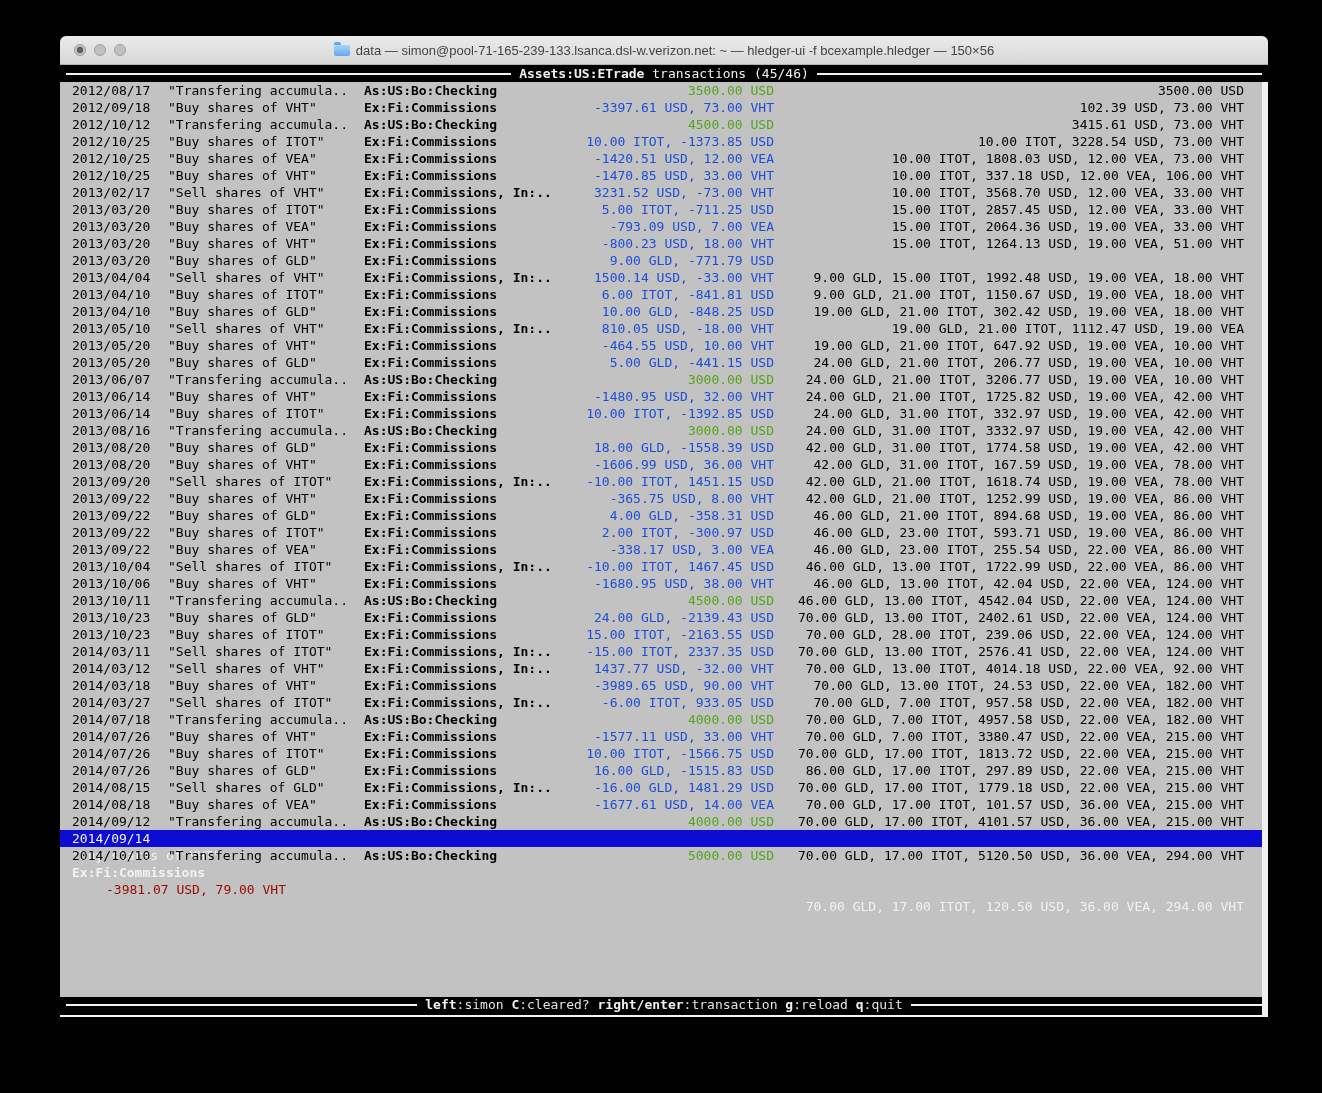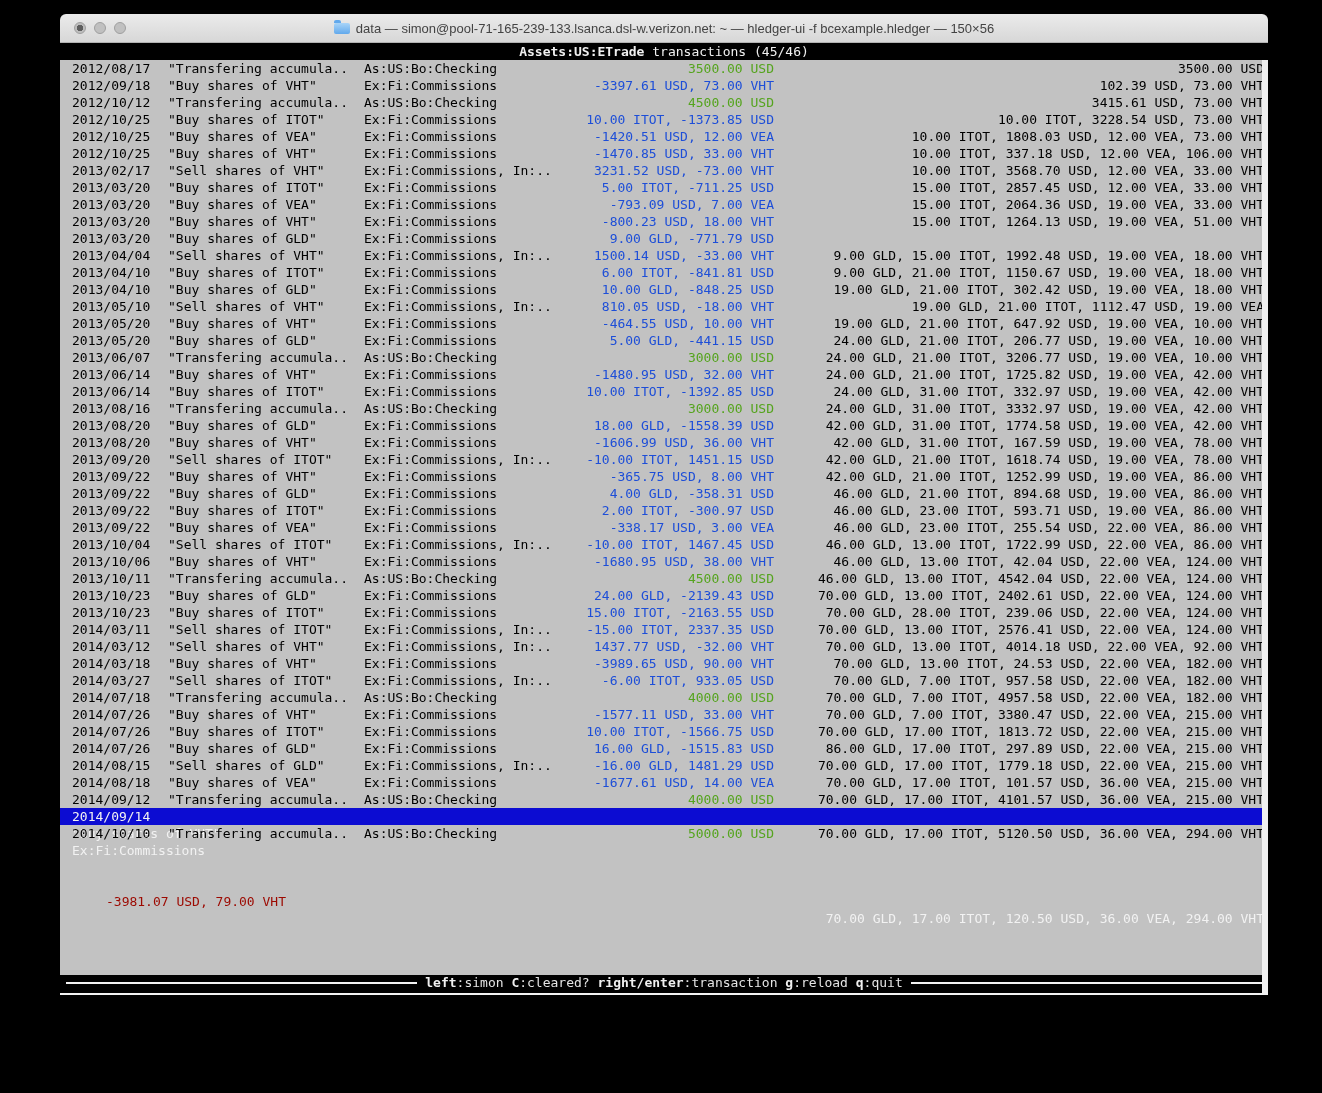--- a/index.html
+++ b/index.html
@@ -1,53 +1,53 @@
 <!DOCTYPE html>
 <html><head>
 <meta charset="utf-8">
 <style>
   html,body{margin:0;padding:0;background:#000;width:1322px;height:1093px;position:relative;
             font-family:"DejaVu Sans Mono",monospace;}
-  .window{position:absolute;left:60px;top:14px;width:1208px;height:984px;
+  .window{position:absolute;left:60px;top:36px;width:1208px;height:984px;
           border-radius:6px 6px 0 0;overflow:hidden;}
   
   .titlebar{height:28px;background:linear-gradient(#ebebeb,#d7d7d7);
             border-bottom:1px solid #b2b2b2;display:flex;align-items:center;position:relative;
             font-family:"Liberation Sans",sans-serif;}
   .lights{position:absolute;left:14px;top:0;height:28px;display:flex;align-items:center;gap:8px;}
   .light{width:12px;height:12px;border-radius:50%;background:#c0c0c0;border:1px solid #9f9f9f;box-sizing:border-box;}
   .light.close{background:radial-gradient(circle at 50% 50%, #5e5e5e 0 3px, #bdbdbd 3px);}
   .titlewrap{flex:1;display:flex;justify-content:center;align-items:center;gap:6px;
              color:#434343;font-size:13px;}
   .foldericon{width:16px;height:11px;border-radius:2px;position:relative;
               background:linear-gradient(#a8d4f8,#62a9ec);display:inline-block;}
   .foldericon::before{content:"";position:absolute;left:0;top:-3px;width:7px;height:3px;
               background:#62a9ec;border-radius:2px 2px 0 0;}
   
   .term{height:956px;background:#c2c2c2;display:flex;flex-direction:column;position:relative;}
   .blackbar{background:#000;color:#f0f0f0;display:flex;align-items:center;font-size:13px;}
-  .tophdr{height:17px;flex-direction:column;}
+  .tophdr{height:17px;}
   .rule{flex:1;height:2px;background:#f2f2f2;}
   .rule.lead{margin-left:6px;}
   .rule.trail{margin-right:6px;}
   .hdrtext{padding:0 8px;white-space:pre;}
   .hdrtext b{font-weight:bold;}
   
   .body{flex:0 0 auto;}
   .row{height:17px;line-height:17px;font-size:13px;color:#000;display:flex;
-       padding:0 4px 0 12px;white-space:pre;}
+       padding:0 24px 0 12px;white-space:pre;}
   .c-date{width:96px;flex:0 0 auto;}
   .c-desc{width:196px;flex:0 0 auto;overflow:hidden;}
-  .c-acct{width:196px;flex:0 0 auto;overflow:hidden;}
+  .c-acct{width:196px;flex:0 0 auto;overflow:hidden;font-weight:bold;}
   .c-change{width:214px;flex:0 0 auto;text-align:right;}
   .c-bal{flex:1;text-align:right;}
   .row .neg{color:#1d4ed8;}
   .row .pos{color:#55a41e;}
   .row.sel{background:#0c0cd2;color:#f2f2f2;flex-direction:column;}
-  .row.sel .neg{color:#9c0900;margin-top:34px;}
+  .row.sel .neg{color:#9c0900;}
   .filler{flex:1;}
   
   .footer{flex:0 0 auto;}
   .helpline{height:15px;}
   .helptext{padding:0 8px;white-space:pre;}
   .helptext b{font-weight:bold;}
   .helptext span.desc{font-weight:normal;color:#e4e4e4;}
   .botblack{height:3px;background:#000;}
   .botline{height:2px;background:#f2f2f2;}
   .botblack2{height:4px;background:#000;}

